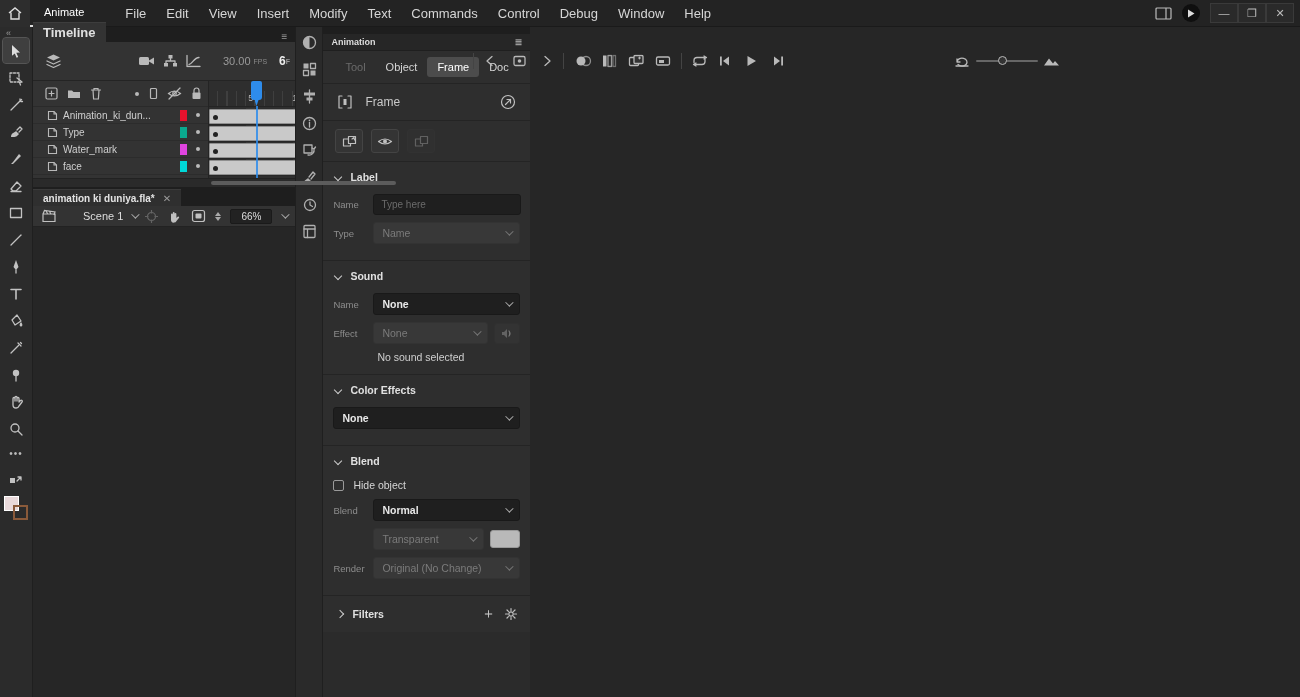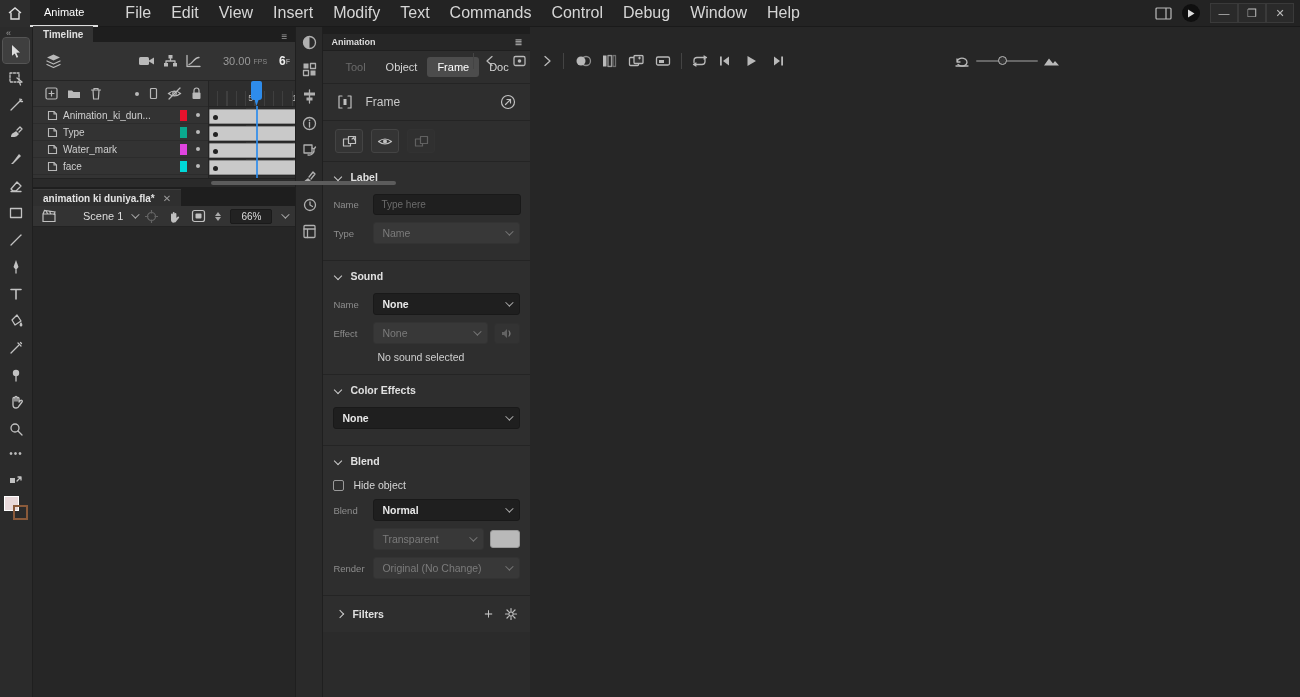--- a/index.html
+++ b/index.html
@@ -5,21 +5,21 @@
   *{margin:0;padding:0;box-sizing:border-box;font-family:"Liberation Sans",sans-serif;-webkit-font-smoothing:antialiased}
   html,body{width:1300px;height:697px;overflow:hidden;background:#262626;color:#cfcfcf}
   svg{display:block}
   .app{width:1300px;height:697px;display:flex;flex-direction:column}
 
   
   .titlebar{height:27px;background:#232323;display:flex;align-items:center;border-bottom:1px solid #1a1a1a;flex:0 0 27px}
   .home-btn{width:30px;height:27px;display:flex;align-items:center;justify-content:center;background:#2d2d2d}
   .app-tab{padding:0 14px;height:27px;display:flex;align-items:center;font-size:11px;color:#fff;border-bottom:2px solid #ddd;margin-right:18px}
   .menus{display:flex;gap:2px;align-items:center}
-  .menu-item{font-size:16px;color:#d6d6d6;padding:4px 9px;cursor:default}
+  .menu-item{font-size:13px;color:#d6d6d6;padding:4px 9px;cursor:default}
   .tb-right{margin-left:auto;display:flex;align-items:center;gap:10px;padding-right:6px}
   .winbtn{width:28px;height:20px;display:flex;align-items:center;justify-content:center;font-size:11px;color:#bbb;border:1px solid #3a3a3a;background:#2a2a2a}
   .testmovie{width:18px;height:18px;border-radius:50%;background:#0f0f0f;display:flex;align-items:center;justify-content:center}
 
   .mainrow{flex:1;display:flex;min-height:0}
 
   
   .toolstrip{width:33px;background:#2b2b2b;border-right:1px solid #1f1f1f;display:flex;flex-direction:column;align-items:center;padding-top:2px}
   .ts-collapse{font-size:9px;color:#9a9a9a;align-self:flex-start;padding-left:6px;line-height:8px}
   .tool{width:26px;height:25px;display:flex;align-items:center;justify-content:center;border-radius:3px;margin:1px 0}
@@ -27,21 +27,21 @@
   .tool svg{stroke:#c2c2c2;fill:none;stroke-width:1.3;stroke-linecap:round;stroke-linejoin:round}
   .ts-dots{color:#bbb;font-size:10px;letter-spacing:1px;margin:6px 0 4px}
   .swatches{position:relative;width:24px;height:24px;margin-top:6px}
   .sw-back{position:absolute;left:0;top:0;width:15px;height:15px;background:#e9d9da;border:1px solid #fff}
   .sw-front{position:absolute;right:0;bottom:0;width:15px;height:15px;background:#caa};border:1px solid #7c5333}
 
   
   .centercol{width:1032px;display:flex;flex-direction:column;min-width:0}
 
   .tl-tabbar{height:15px;background:#1e1e1e;display:flex;align-items:flex-end;flex:0 0 15px}
-  .tl-tab{font-size:10px;font-weight:bold;color:#e0e0e0;background:#333;padding:2px 10px 2px 10px;border-top:1px solid #3d3d3d}
+  .tl-tab{font-size:13px;font-weight:bold;color:#e0e0e0;background:#333;padding:2px 10px 2px 10px;border-top:1px solid #3d3d3d}
   .tl-menu{margin-left:auto;color:#9a9a9a;font-size:10px;padding-right:8px}
 
   .tl-toolbar{height:39px;background:#333;border-bottom:1px solid #242424;position:relative;flex:0 0 29px}
   .tl-toolbar .it{position:absolute;top:50%;transform:translateY(-50%);display:flex;align-items:center;justify-content:center}
   .tl-toolbar svg{stroke:#b9b9b9;fill:none;stroke-width:1.3;stroke-linecap:round;stroke-linejoin:round}
   .fps-group{font-size:11px;color:#9a9a9a}
   .fps-unit{font-size:7px;vertical-align:super;color:#8a8a8a}
   .curframe{font-size:12px;color:#eee;font-weight:bold}
   .sep-v{width:1px;height:16px;background:#444}
   .tl-slider{width:62px;height:2px;background:#666;border-radius:2px;position:relative}

